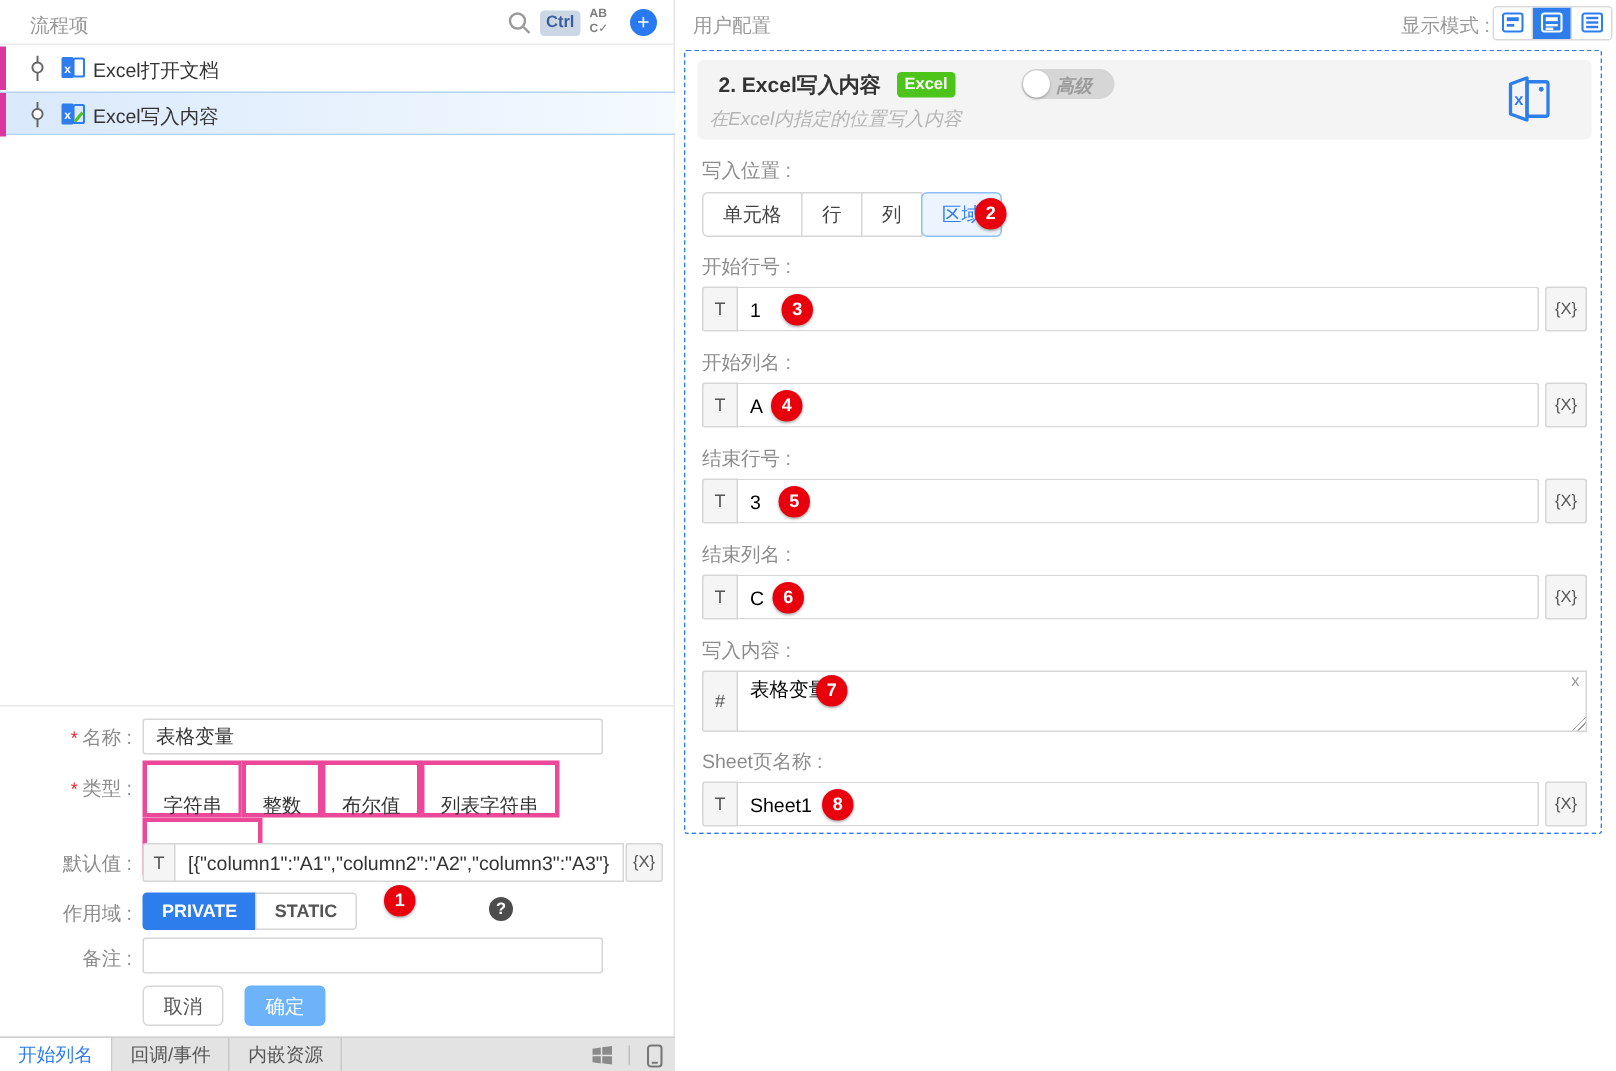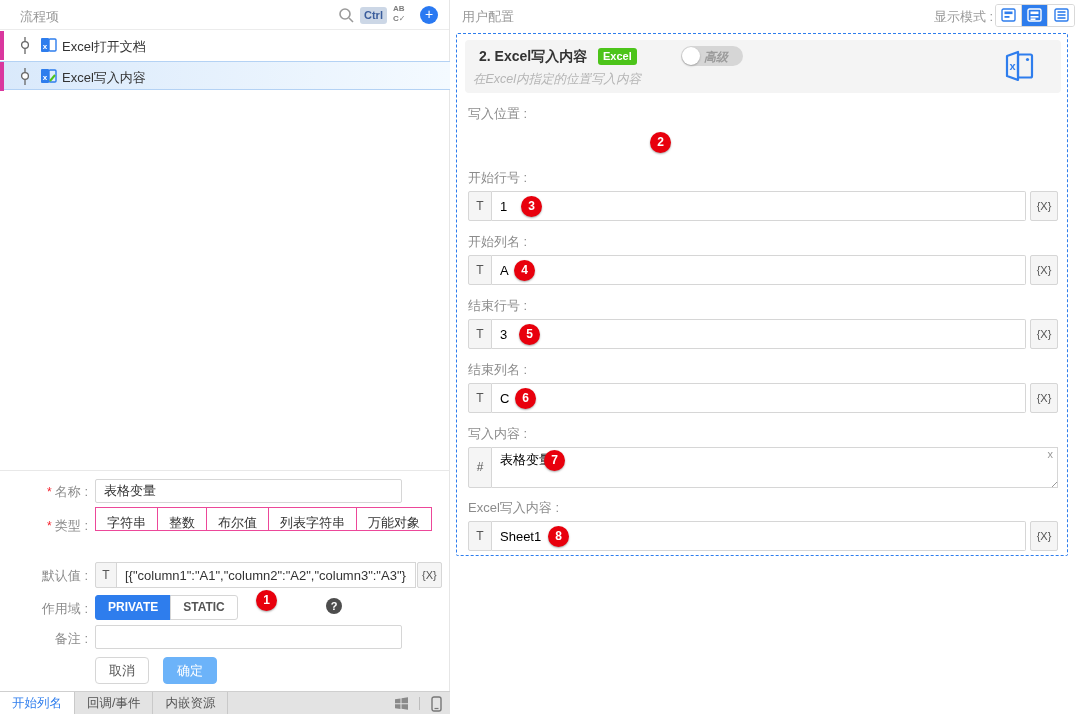--- a/index.html
+++ b/index.html
@@ -24,21 +24,21 @@
   .flow-item .xicon { position:absolute; left:40px; top:6px; }
   .flow-item .lbl { position:absolute; left:62px; top:7px; font-size:13px; color:#333; }
   .flow-item.selected { background:linear-gradient(to right,#d9e9fb,#f4faff); border-top:1px solid #b4d2f4; border-bottom:1px solid #b4d2f4; }
 
   #form-divider { position:absolute; left:0; top:470px; width:450px; height:1px; background:#e8e8e8; }
 
   .f-label { position:absolute; width:86px; text-align:right; color:#8c8c8c; font-size:13px; }
   .req { color:#f5222d; margin-right:3px; font-size:12px; }
   .inp { border:1px solid #d6d6d6; border-radius:2px; font-size:13px; color:#333; padding:0 8px;
     font-family:"Liberation Sans","DejaVu Sans",sans-serif; outline:none; }
-  .type-btn { display:inline-block; height:24px; line-height:22px; padding:4px 11px; border:1px solid #ec4899;
+  .type-btn { display:inline-block; height:24px; line-height:22px; padding:16px 11px; border:3px solid #ec4899;
     background:#fff; color:#333; font-size:13px; margin-right:-1px; cursor:pointer; vertical-align:top; }
   .type-btn.sel { background:#2e7ded; border-color:#2e7ded; color:#fff; position:relative; z-index:2; }
   .pfx { display:inline-block; width:22px; height:26px; line-height:24px; text-align:center; background:#f5f5f5;
     border:1px solid #d6d6d6; color:#555; font-size:12px; vertical-align:top; border-radius:2px 0 0 2px; cursor:pointer; }
   .sfx { display:inline-block; height:26px; line-height:24px; text-align:center; background:#f5f5f5;
     border:1px solid #d6d6d6; color:#555; font-size:11px; vertical-align:top; border-radius:2px; cursor:pointer; padding:0 4px; }
   .scope-btn { display:inline-block; height:25px; line-height:23px; padding:0 12px; border:1px solid #d6d6d6;
     background:#fff; color:#555; font-size:12px; font-weight:bold; cursor:pointer; vertical-align:top; margin-right:-1px; }
   .scope-btn.sel { background:#2e7ded; border-color:#2e7ded; color:#fff; border-radius:3px 0 0 3px; }
   .scope-btn.last { border-radius:0 3px 3px 0; }
@@ -249,20 +249,23 @@
         <svg width="36" height="35" viewBox="0 0 36 35">
             <path d="M4,7 L15,3 L15,31 L4,27 Z" fill="none" stroke="#2e7ded" stroke-width="2.2" stroke-linejoin="round"></path>
             <rect x="15" y="5.5" width="14" height="23" rx="1.5" fill="none" stroke="#2e7ded" stroke-width="2.2"></rect>
             <circle cx="24.5" cy="10.5" r="1.6" fill="#2e7ded"></circle>
             <text x="9.5" y="21" font-size="11" font-weight="bold" fill="#2e7ded" text-anchor="middle">x</text>
           </svg>
       </span>
     </div>
 
     <div class="r-label" style="top:71px;">写入位置 :</div>
+    <div class="seg-group" style="top:94px;">
+      <span class="seg">单元格</span><span class="seg">行</span><span class="seg">列</span><span class="seg sel last">区域</span>
+    </div>
     <div class="badge" style="left:193px;top:98px;">2</div>
 
     <div class="r-label" style="top:135px;">开始行号 :</div>
     <div class="inp-row" style="top:157px;">
       <span class="pfx2">T</span>
         <input value="1" style="">
         <span class="sfx2">{X}</span>
     </div>
     <div class="badge" style="left:64px;top:162px;">3</div>
 
@@ -294,21 +297,21 @@
     <div id="content-row" style="top:413px;">
       <span class="pfx2">#</span>
       <span id="content-wrap">
         <textarea style="">表格变量</textarea>
         <span id="content-clear">x</span>
         <span id="resize-handle"></span>
       </span>
     </div>
     <div class="badge" style="left:87px;top:416px;">7</div>
 
-    <div class="r-label" style="top:465px;">Excel写入内容 :</div>
+    <div class="r-label" style="top:465px;">Sheet页名称 :</div>
     <div class="inp-row" style="top:487px;">
       <span class="pfx2">T</span>
         <input value="Sheet1" style="">
         <span class="sfx2">{X}</span>
     </div>
     <div class="badge" style="left:91px;top:492px;">8</div>
   </div>
 </div>
 
 </body></html>

